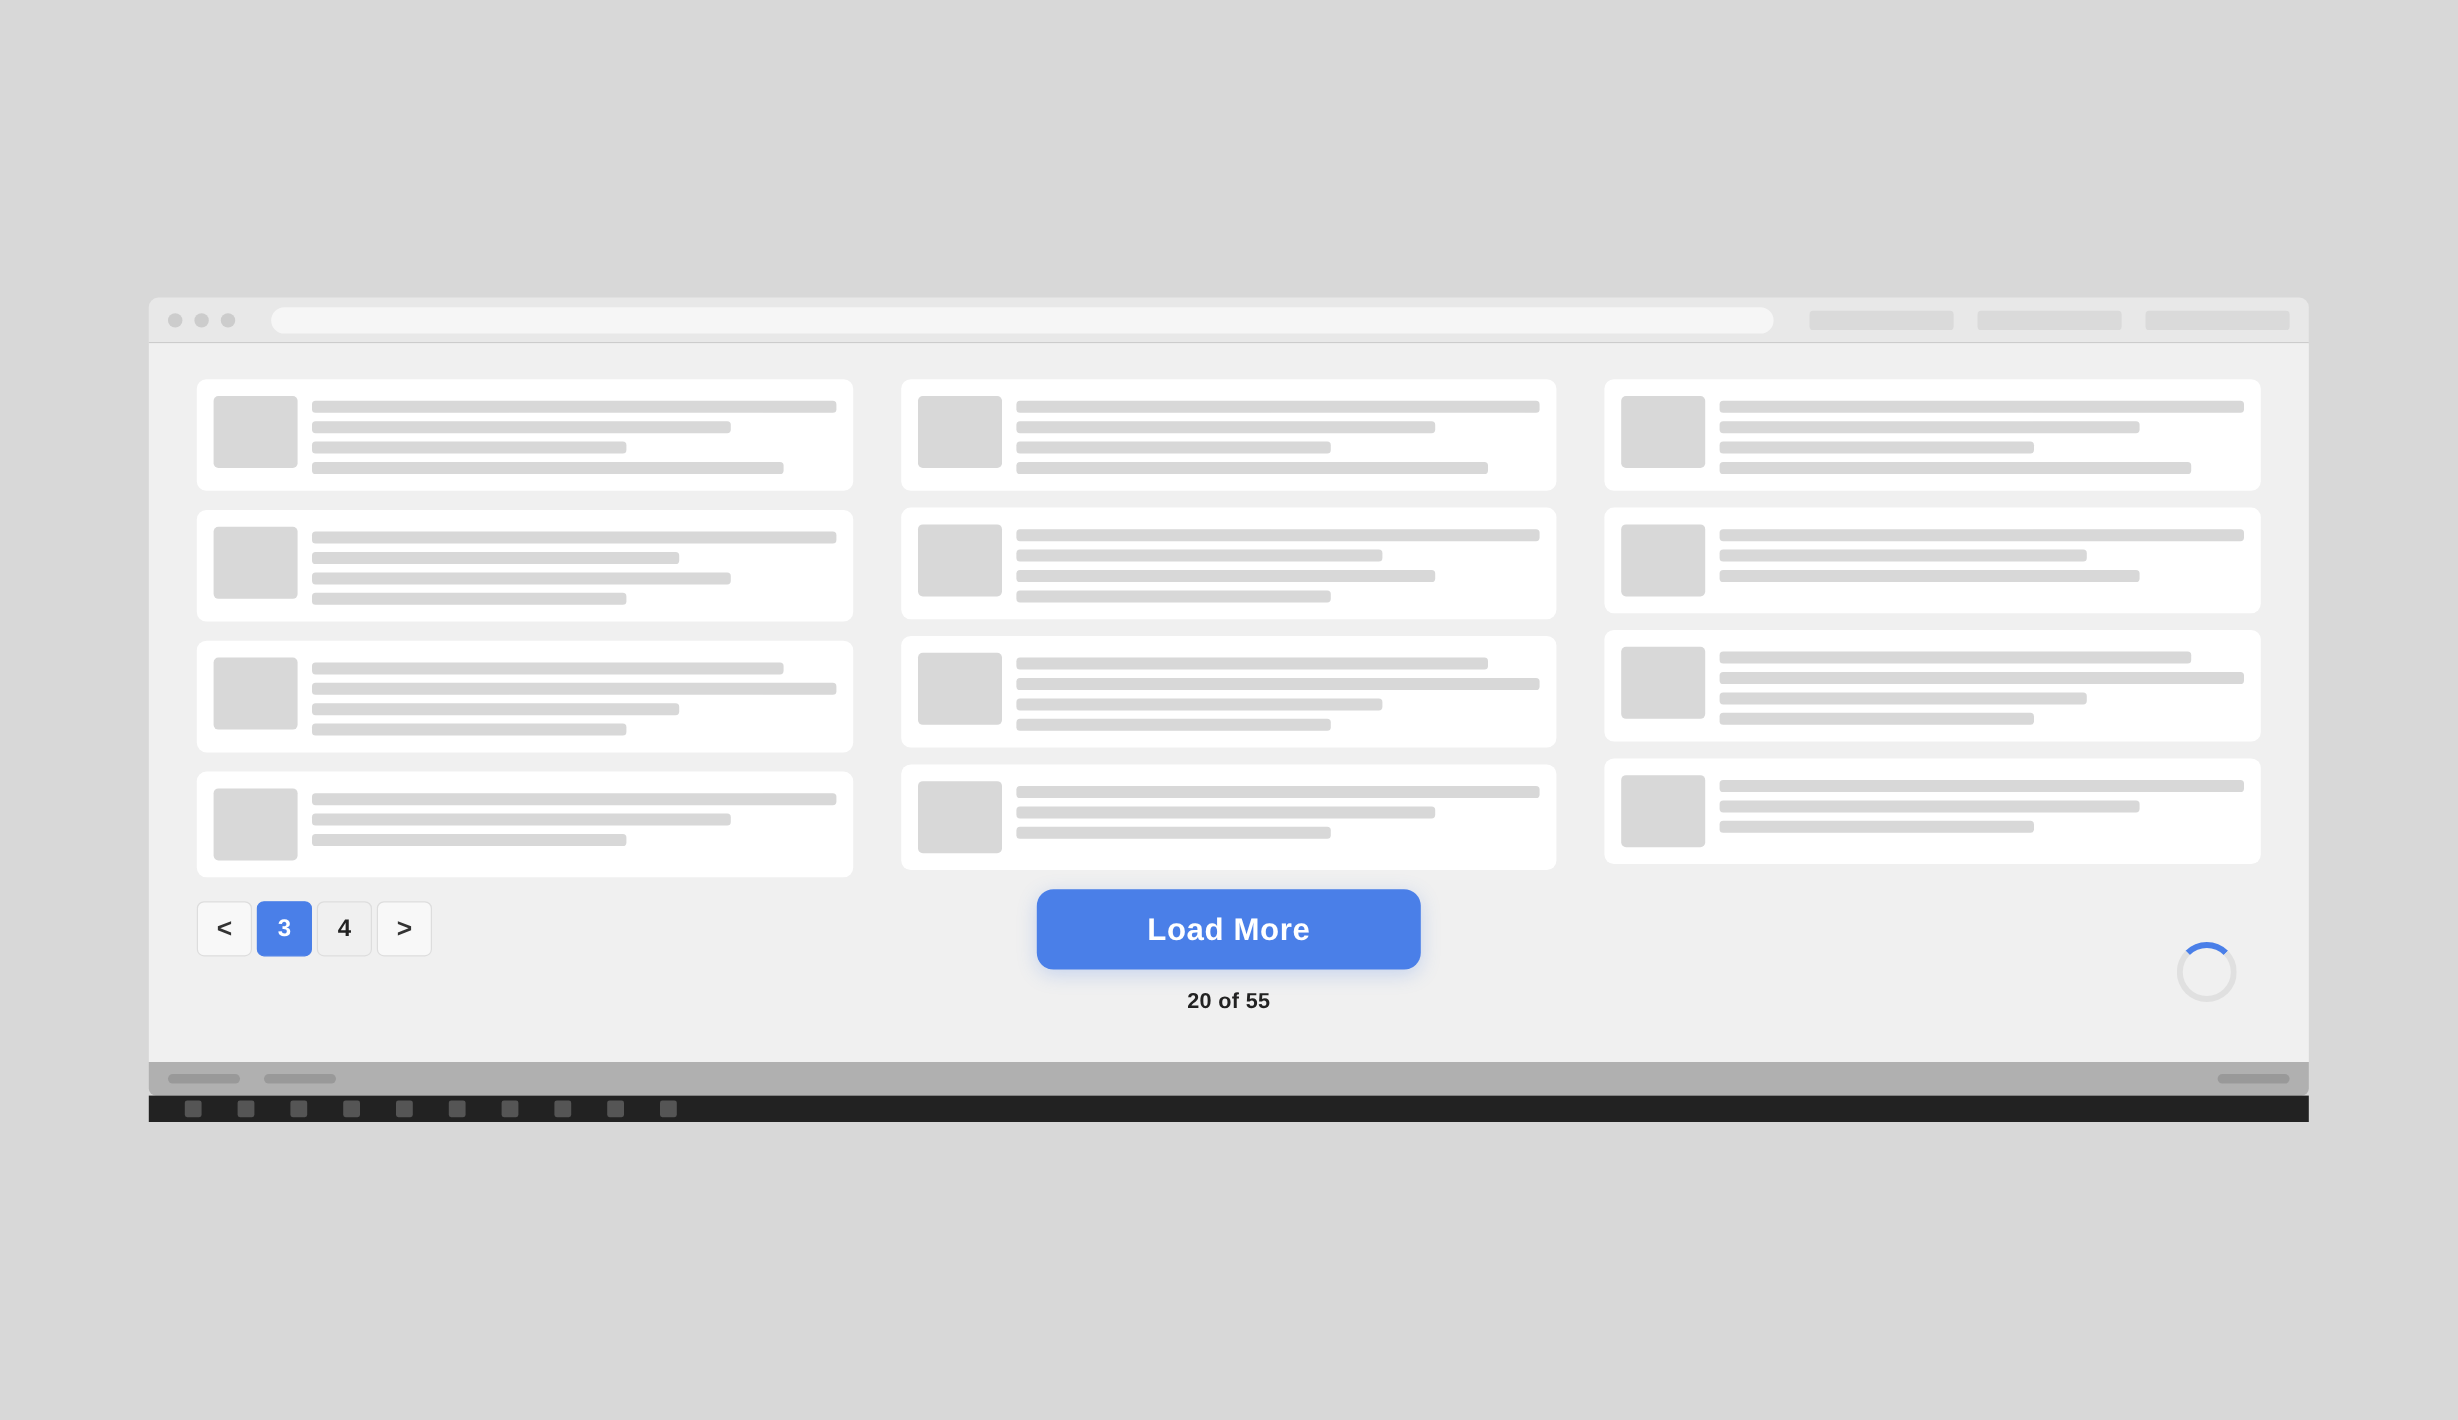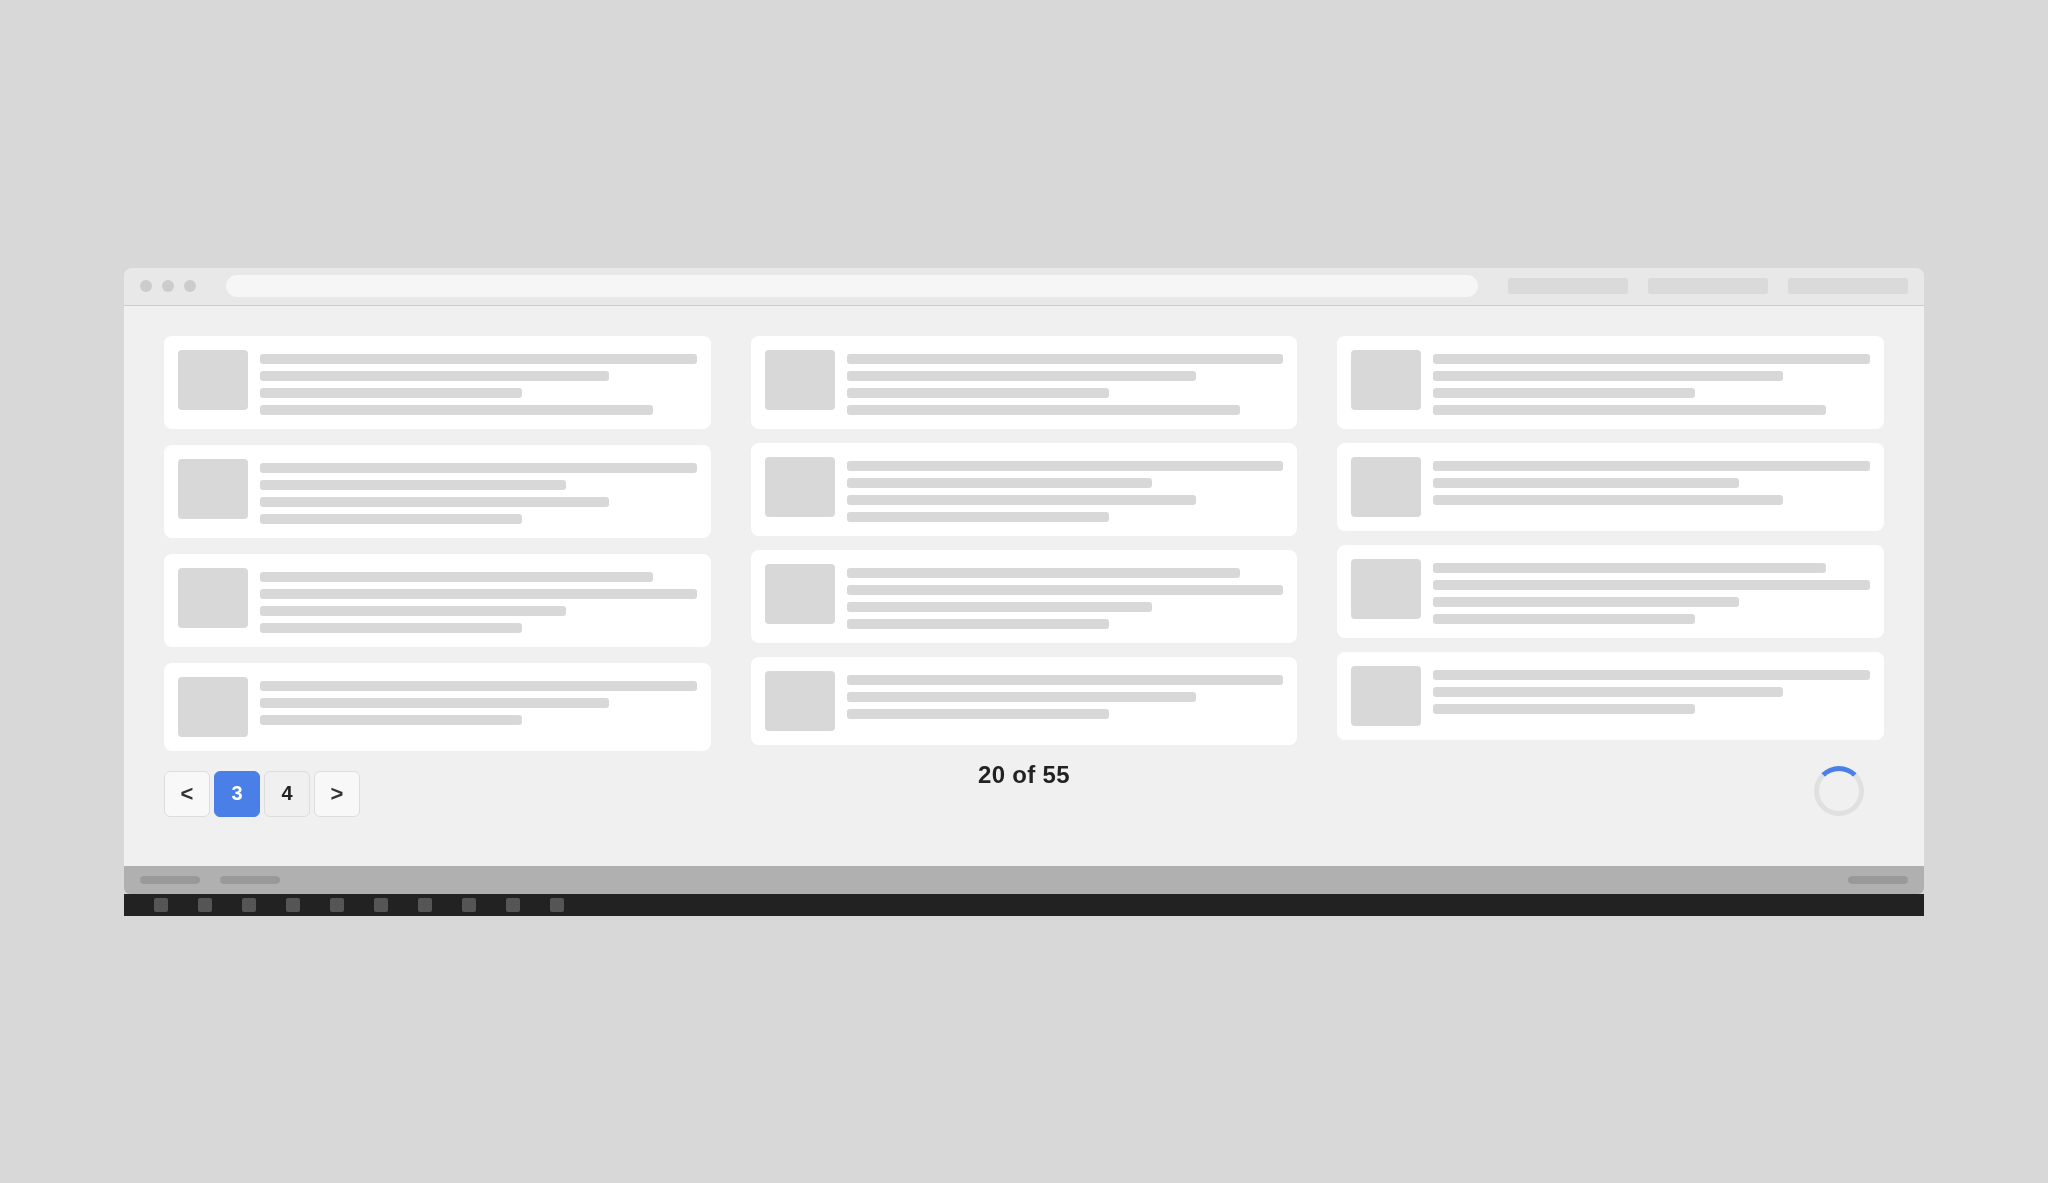--- a/index.html
+++ b/index.html
@@ -166,21 +166,21 @@
       font-size: 26px;
       font-weight: 700;
       cursor: pointer;
       letter-spacing: 0.5px;
       box-shadow: 0 4px 16px rgba(74,127,232,0.25);
       width: 320px;
       text-align: center;
     }
 
     .count-text {
-      font-size: 24px;
+      font-size: 18px;
       font-weight: 700;
       color: #222;
       letter-spacing: 0.3px;
     }
 
     .spinner-area {
       display: flex;
       align-items: center;
       justify-content: flex-end;
       padding-right: 20px;
@@ -348,20 +348,21 @@
       <div class="card">
         <div class="card-thumb"></div>
         <div class="card-lines">
           <div class="line line-full"></div>
           <div class="line line-80"></div>
           <div class="line line-60"></div>
         </div>
       </div>
     </div>
 
+    <button class="load-more-btn">Load More</button>
     <span class="count-text">20 of 55</span>
   </div>
 
   <div class="panel" style="position:relative;">
     <div class="right-panel-bottom">
       <div class="card">
         <div class="card-thumb"></div>
         <div class="card-lines">
           <div class="line line-full"></div>
           <div class="line line-80"></div>

